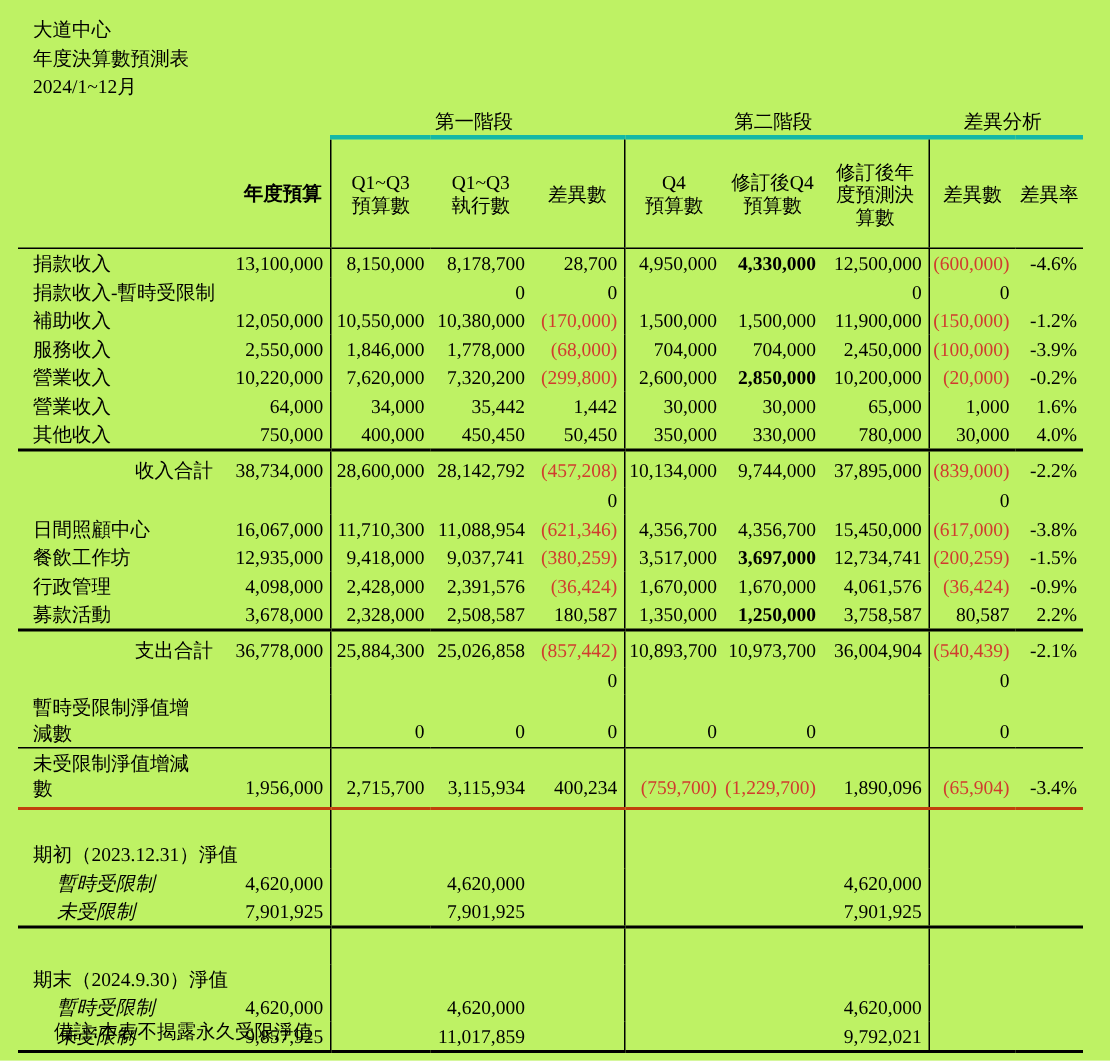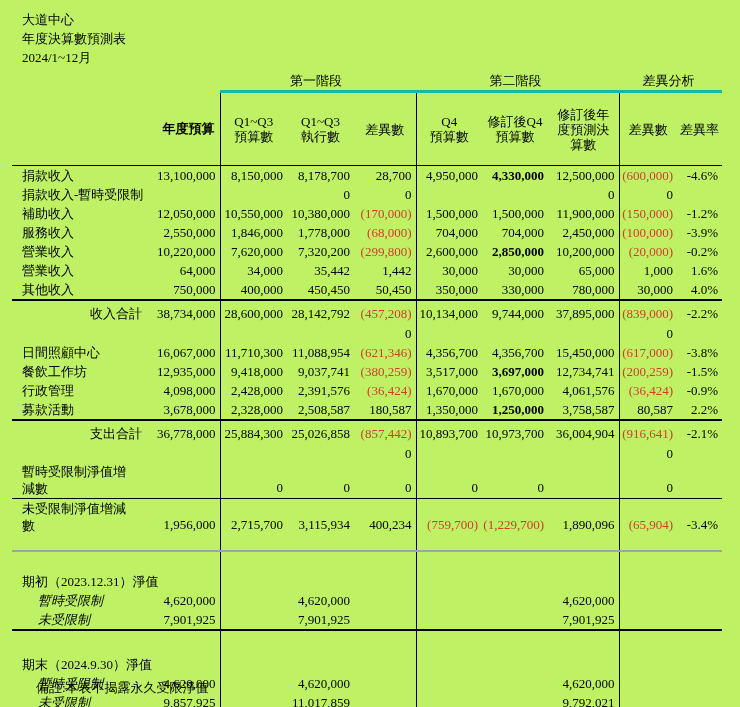--- a/index.html
+++ b/index.html
@@ -36,21 +36,21 @@
   
   .lab{text-align:left;padding-left:10px;padding-right:0;overflow:visible;}
   .num{text-align:right;padding-right:4px;}
   .neg{color:var(--neg,#d13c2e);}
   .b{font-weight:bold;}
   
   .r-data td{height:19px;}
   .r-zero td{height:17px;}
   .r-total td{border-top:2px solid #000;height:22px;vertical-align:bottom;padding-bottom:2px;text-align:right;}
   .r-tallA td{height:34px;vertical-align:bottom;padding-bottom:1px;border-bottom:1px solid #000;}
-  .r-tallB td{height:35px;vertical-align:bottom;padding-bottom:16px;border-bottom:2px solid #a3a3a3;}
+  .r-tallB td{height:35px;vertical-align:bottom;padding-bottom:4px;border-bottom:2px solid #c2410c;}
   .r-tallA td.lab,.r-tallB td.lab{white-space:normal;line-height:17px;padding-right:14px;}
   .r-gapA td{height:20px;}
   .r-gapB td{height:24px;}
   .r-section td{height:19px;}
   .r-sub td{height:19px;}
   .r-subend td{height:19px;border-bottom:2px solid #000;}
   .r-sub td.lab,.r-subend td.lab{padding-left:26px;font-style:italic;}
   .note{position:absolute;left:36px;top:679px;white-space:nowrap;}
 </style>
 </head>
@@ -259,21 +259,21 @@
         </tr>
         <tr class="r-total">
           <td class="lab">支出合計</td>
           <td class="num">36,778,000</td>
           <td class="num bL">25,884,300</td>
           <td class="num">25,026,858</td>
           <td class="num neg">(857,442)</td>
           <td class="num bL">10,893,700</td>
           <td class="num">10,973,700</td>
           <td class="num">36,004,904</td>
-          <td class="num bL neg">(916,641)</td>
+          <td class="num bL neg">(540,439)</td>
           <td class="num">-2.1%</td>
         </tr>
         <tr class="r-zero">
           <td class="lab"></td>
           <td class="num"></td>
           <td class="num bL"></td>
           <td class="num"></td>
           <td class="num">0</td>
           <td class="num bL"></td>
           <td class="num"></td>

